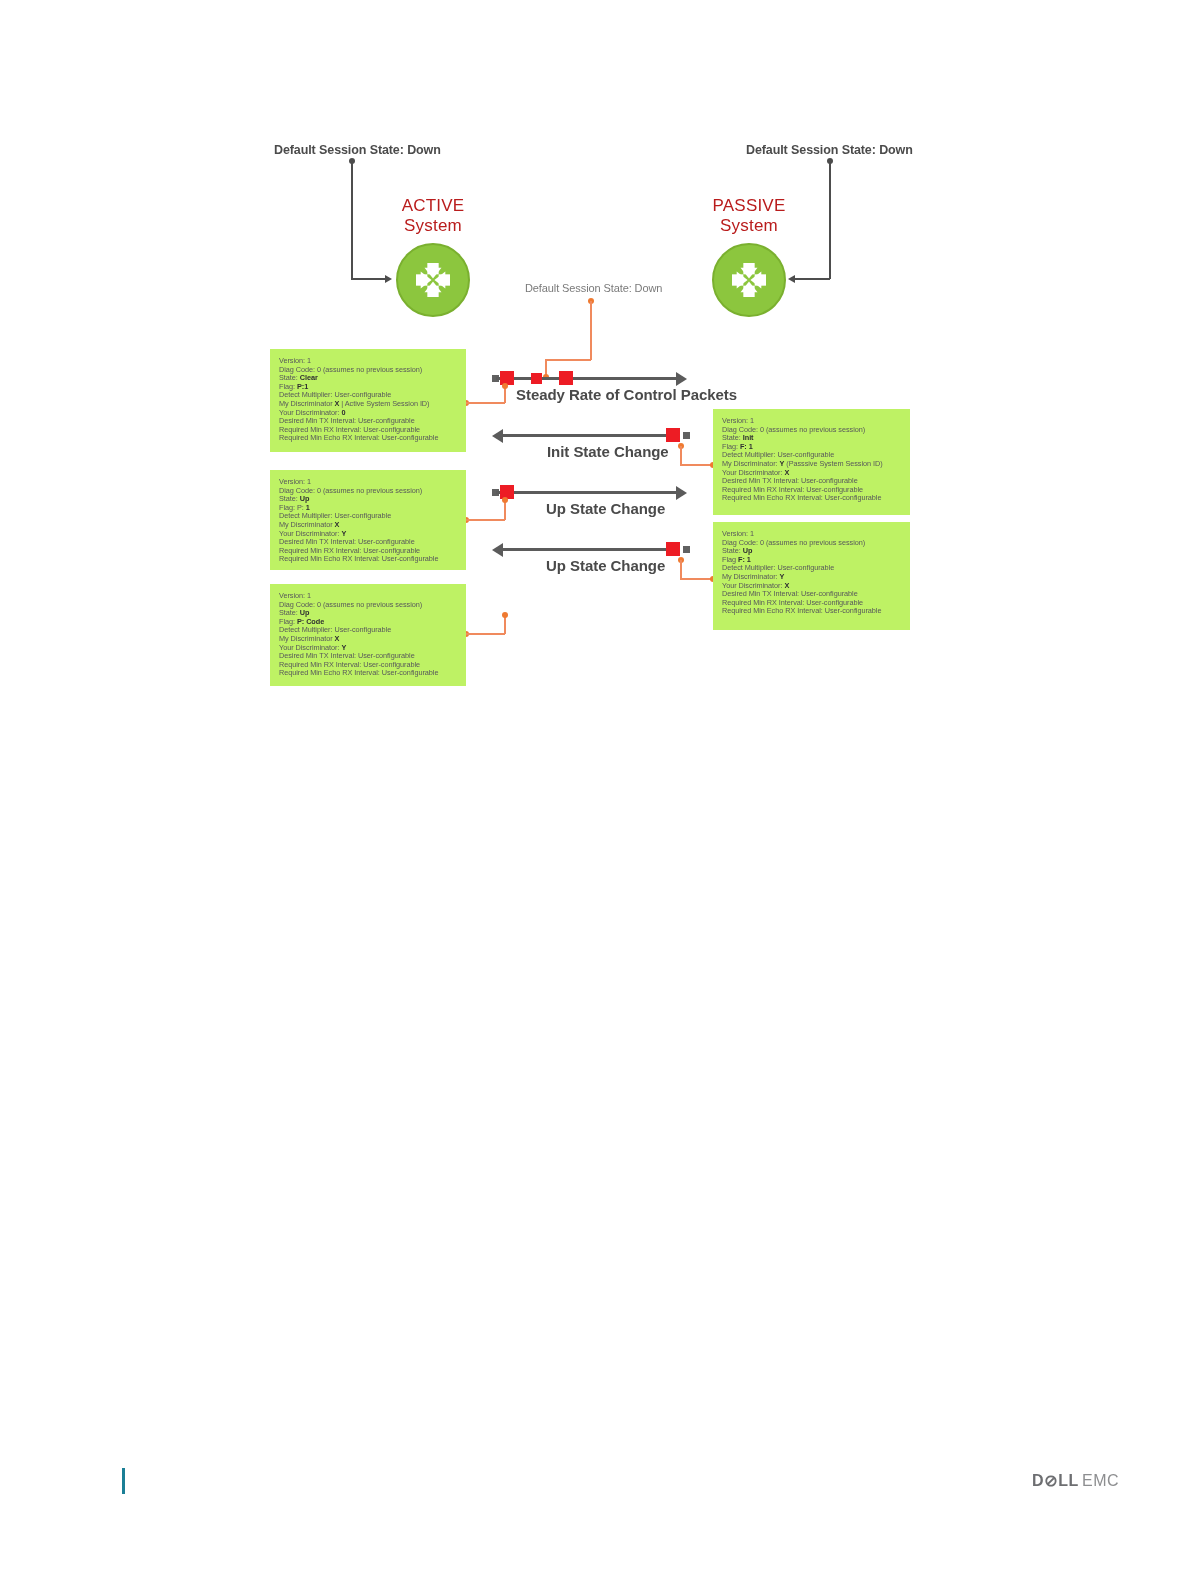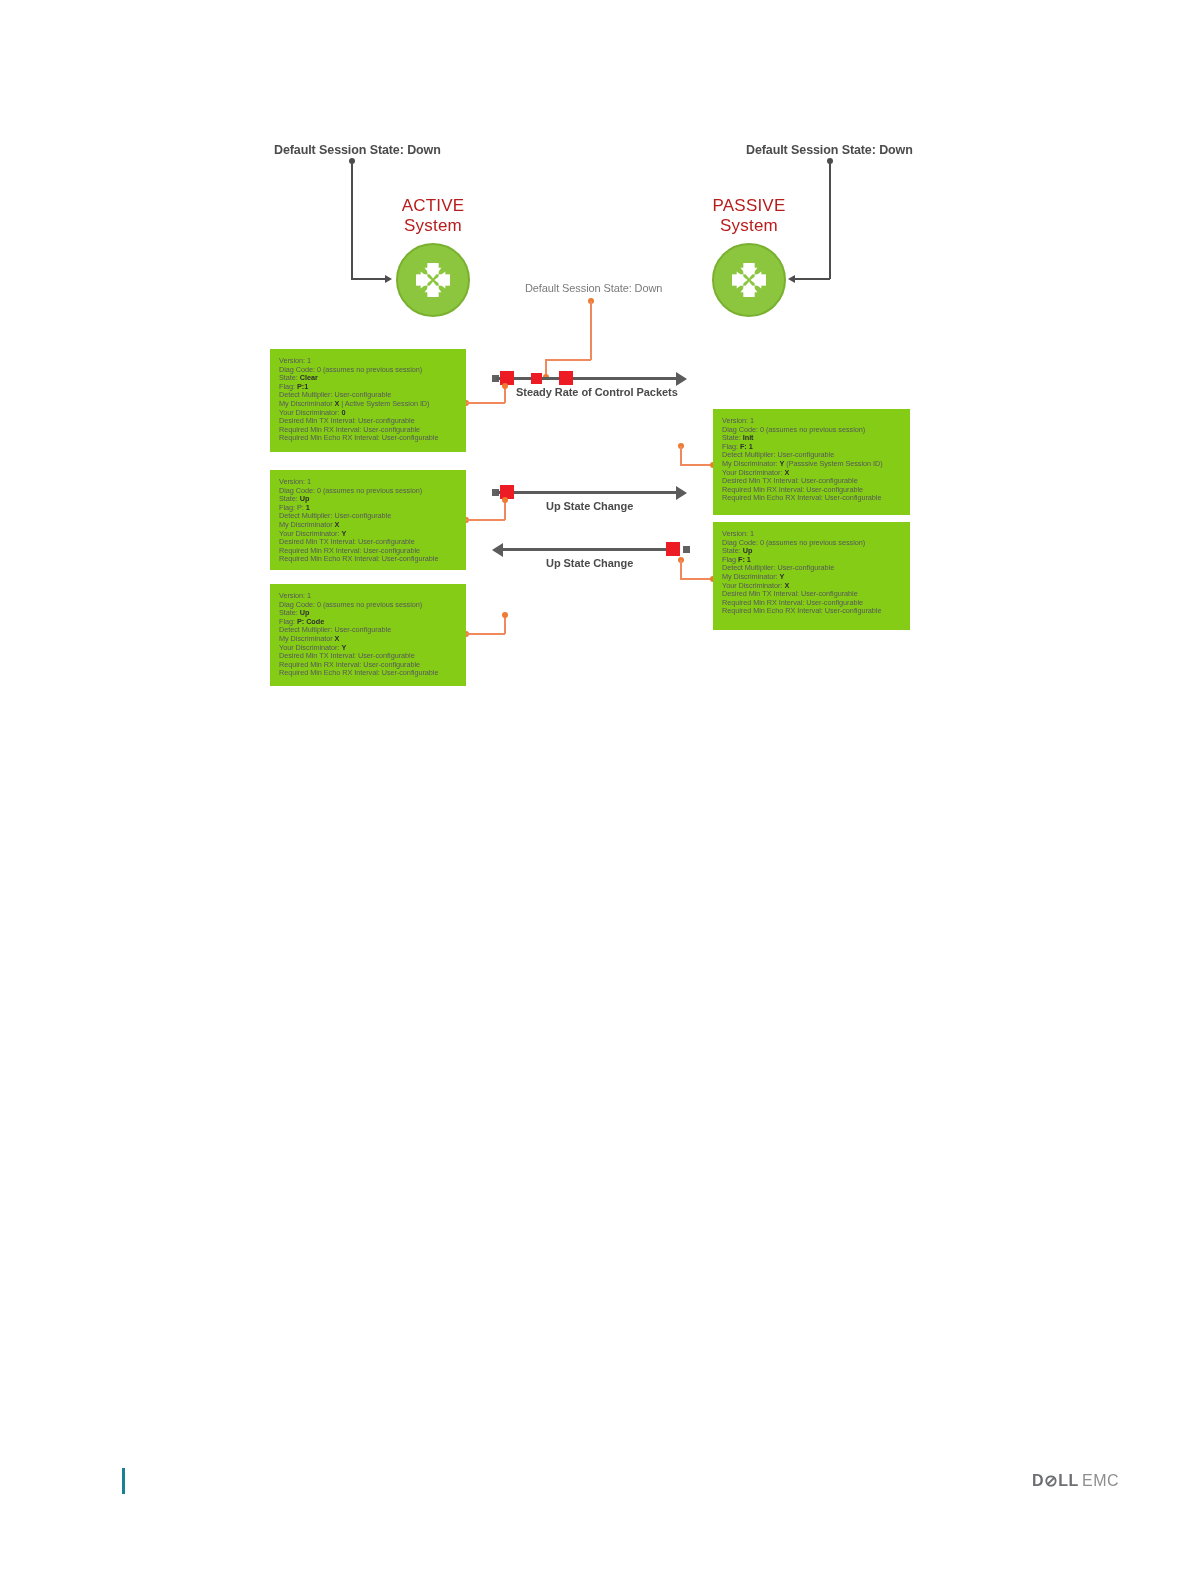--- a/index.html
+++ b/index.html
@@ -99,21 +99,21 @@
   .org-dot {
     position: absolute;
     width: 6px; height: 6px;
     border-radius: 50%;
     background: #ef7a31;
   }
 
   
   .info-box {
     position: absolute;
-    background: #84cc16;
+    background: #bef264;
     box-sizing: border-box;
     padding: 8px 1px 8px 9px;
   }
   .info-box .line {
     font-size: 7.3px;
     line-height: 8.6px;
     color: #58595b;
     white-space: nowrap;
     letter-spacing: -0.05px;
   }
@@ -151,21 +151,21 @@
   .pkt {
     position: absolute;
     top: 11px;
     width: 14px; height: 14px;
     background: #ed1c24;
   }
   .pkt.sm { top: 12.5px; width: 11px; height: 11px; }
   .msg-label {
     position: absolute;
     top: 26px;
-    font-size: 11px;
+    font-size: 15px;
     font-weight: bold;
     color: #4a4a4a;
     white-space: nowrap;
     letter-spacing: -0.05px;
   }
 
   
   #footer-rule {
     position: absolute;
     left: 122px; top: 1468px;
@@ -256,20 +256,27 @@
       <div class="pkt sm" style="left:39px;"></div>
       <div class="pkt" style="left:67px;"></div>
       <div class="msg-label" style="left:24px;">Steady Rate of Control Packets</div>
     </div>
 
     <div class="org-dot" style="left:463px; top:400px;"></div>
     <div class="org-line" style="left:466px; top:402px; width:39px; height:1.6px;"></div>
     <div class="org-line" style="left:504px; top:385px; width:1.6px; height:18px;"></div>
     <div class="org-dot" style="left:502px; top:383px;"></div>
 
+    <div class="msg-arrow" style="left:492px; top:417px; width:198px;">
+      <div class="msg-head left" style="left:0px;"></div>
+      <div class="msg-shaft" style="left:10px; width:178px;"></div>
+      <div class="msg-tail" style="left:191px;"></div>
+      <div class="pkt" style="left:174px;"></div>
+      <div class="msg-label" style="left:55px;">Init State Change</div>
+    </div>
 
     <div class="org-dot" style="left:678px; top:443px;"></div>
     <div class="org-line" style="left:680px; top:446px; width:1.6px; height:19px;"></div>
     <div class="org-line" style="left:680px; top:464px; width:32px; height:1.6px;"></div>
     <div class="org-dot" style="left:710px; top:462px;"></div>
 
     <div class="msg-arrow" style="left:492px; top:474px; width:198px;">
       <div class="msg-tail" style="left:0px;"></div>
       <div class="msg-shaft" style="left:4px; width:180px;"></div>
       <div class="msg-head right" style="left:184px;"></div>

